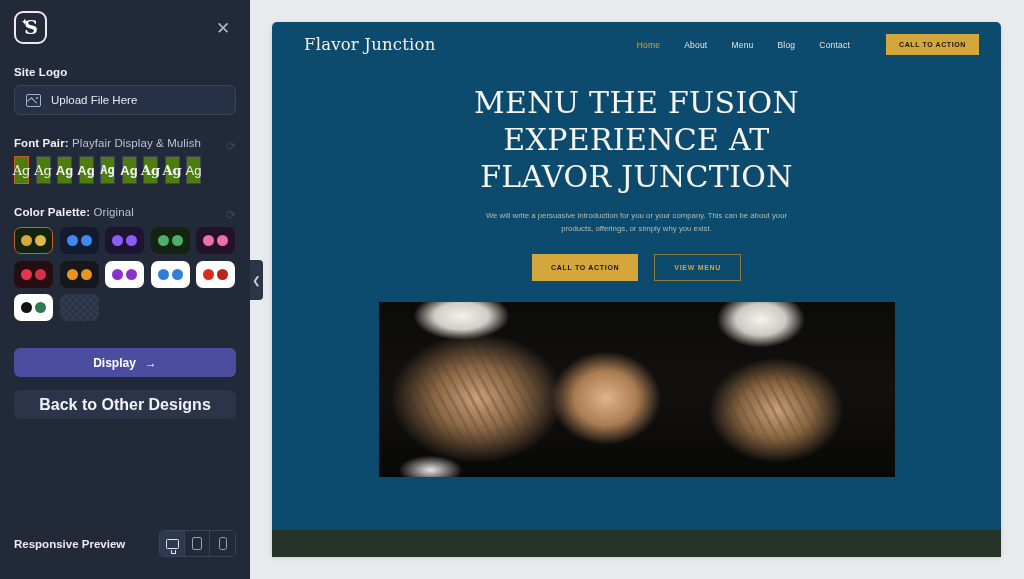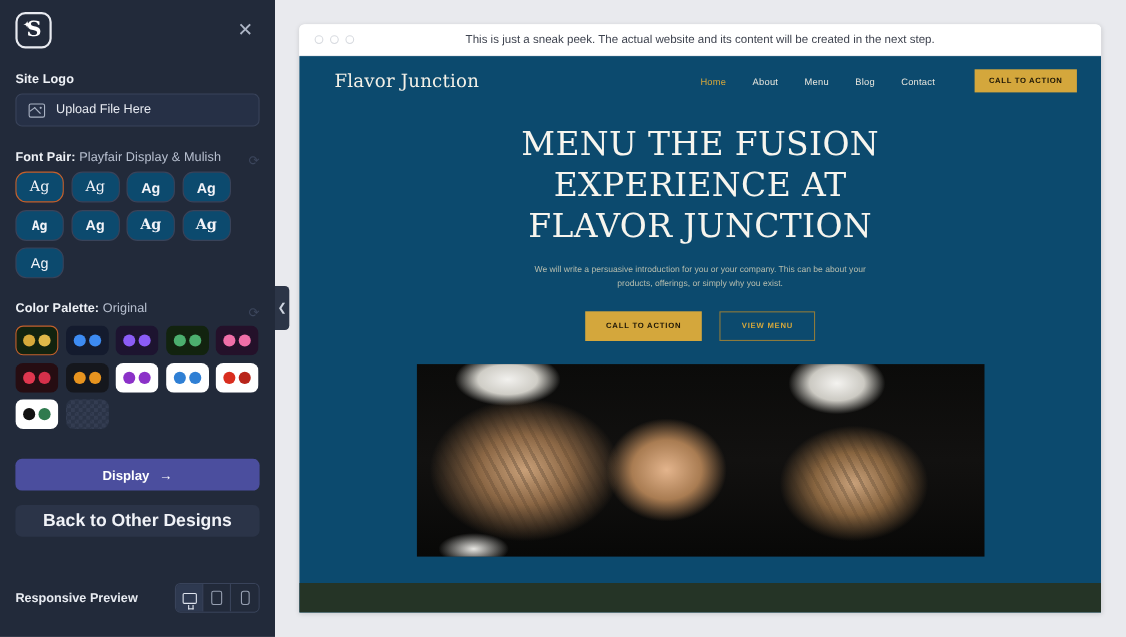--- a/index.html
+++ b/index.html
@@ -60,22 +60,22 @@
   .upload-box .txt { color: #e7eaf1; font-size: 11.5px; }
   .img-ic { width: 15px; height: 13px; border: 1.4px solid #aab3c4; border-radius: 2px; position: relative; overflow:hidden;}
   .img-ic::before {
     content:""; position:absolute; left:1px; bottom:1px; width:7px; height:5px;
     border-left:1.4px solid #aab3c4; border-top:1.4px solid #aab3c4;
     transform: rotate(45deg) skew(-8deg); }
   .img-ic::after { content:""; position:absolute; right:2px; top:2px; width:2.4px; height:2.4px; border-radius:50%; background:#aab3c4;}
 
   .tiles { display: flex; flex-wrap: wrap; gap: 6.5px; }
   .font-tile {
-    width: 44px; height: 28px; border-radius: 10px;
-    border: 1px solid #39435a; background: #0c4a6e;
+    width: 15px; height: 28px; border-radius: 0;
+    border: 1px solid #39435a; background: #4d7c0f;
     display: flex; align-items: center; justify-content: center;
     color: #f1f3f8; cursor: pointer;
   }
   .font-tile.sel { border: 1.6px solid #c4602c; }
   .ft-serif { font-family: "DejaVu Serif", serif; font-size: 13px; }
   .ft-serif-b { font-family: "DejaVu Serif", serif; font-size: 13px; font-weight: 700; }
   .ft-sans { font-family: "Liberation Sans", sans-serif; font-size: 13px; }
   .ft-sans-b { font-family: "Liberation Sans", sans-serif; font-size: 13px; font-weight: 700; }
   .ft-mono { font-family: "DejaVu Sans Mono", monospace; font-size: 12px; font-weight: 700; }
 
@@ -356,28 +356,20 @@
           </div>
       </div>
     </div>
   </aside>
 
   <div class="collapse-handle">❮</div>
 
   <main class="stage">
     <div class="browser">
 
-      <div class="browser-bar">
-        <div class="dots">
-          <span class="bdot"></span>
-          <span class="bdot"></span>
-          <span class="bdot"></span>
-        </div>
-        <div class="peek-text">This is just a sneak peek. The actual website and its content will be created in the next step.</div>
-      </div>
 
       <div class="site">
         <div class="site-header">
           <div class="site-brand">Flavor Junction</div>
           <nav class="site-nav">
             <span class="nav-link active">Home</span>
             <span class="nav-link">About</span>
             <span class="nav-link">Menu</span>
             <span class="nav-link">Blog</span>
             <span class="nav-link">Contact</span>

